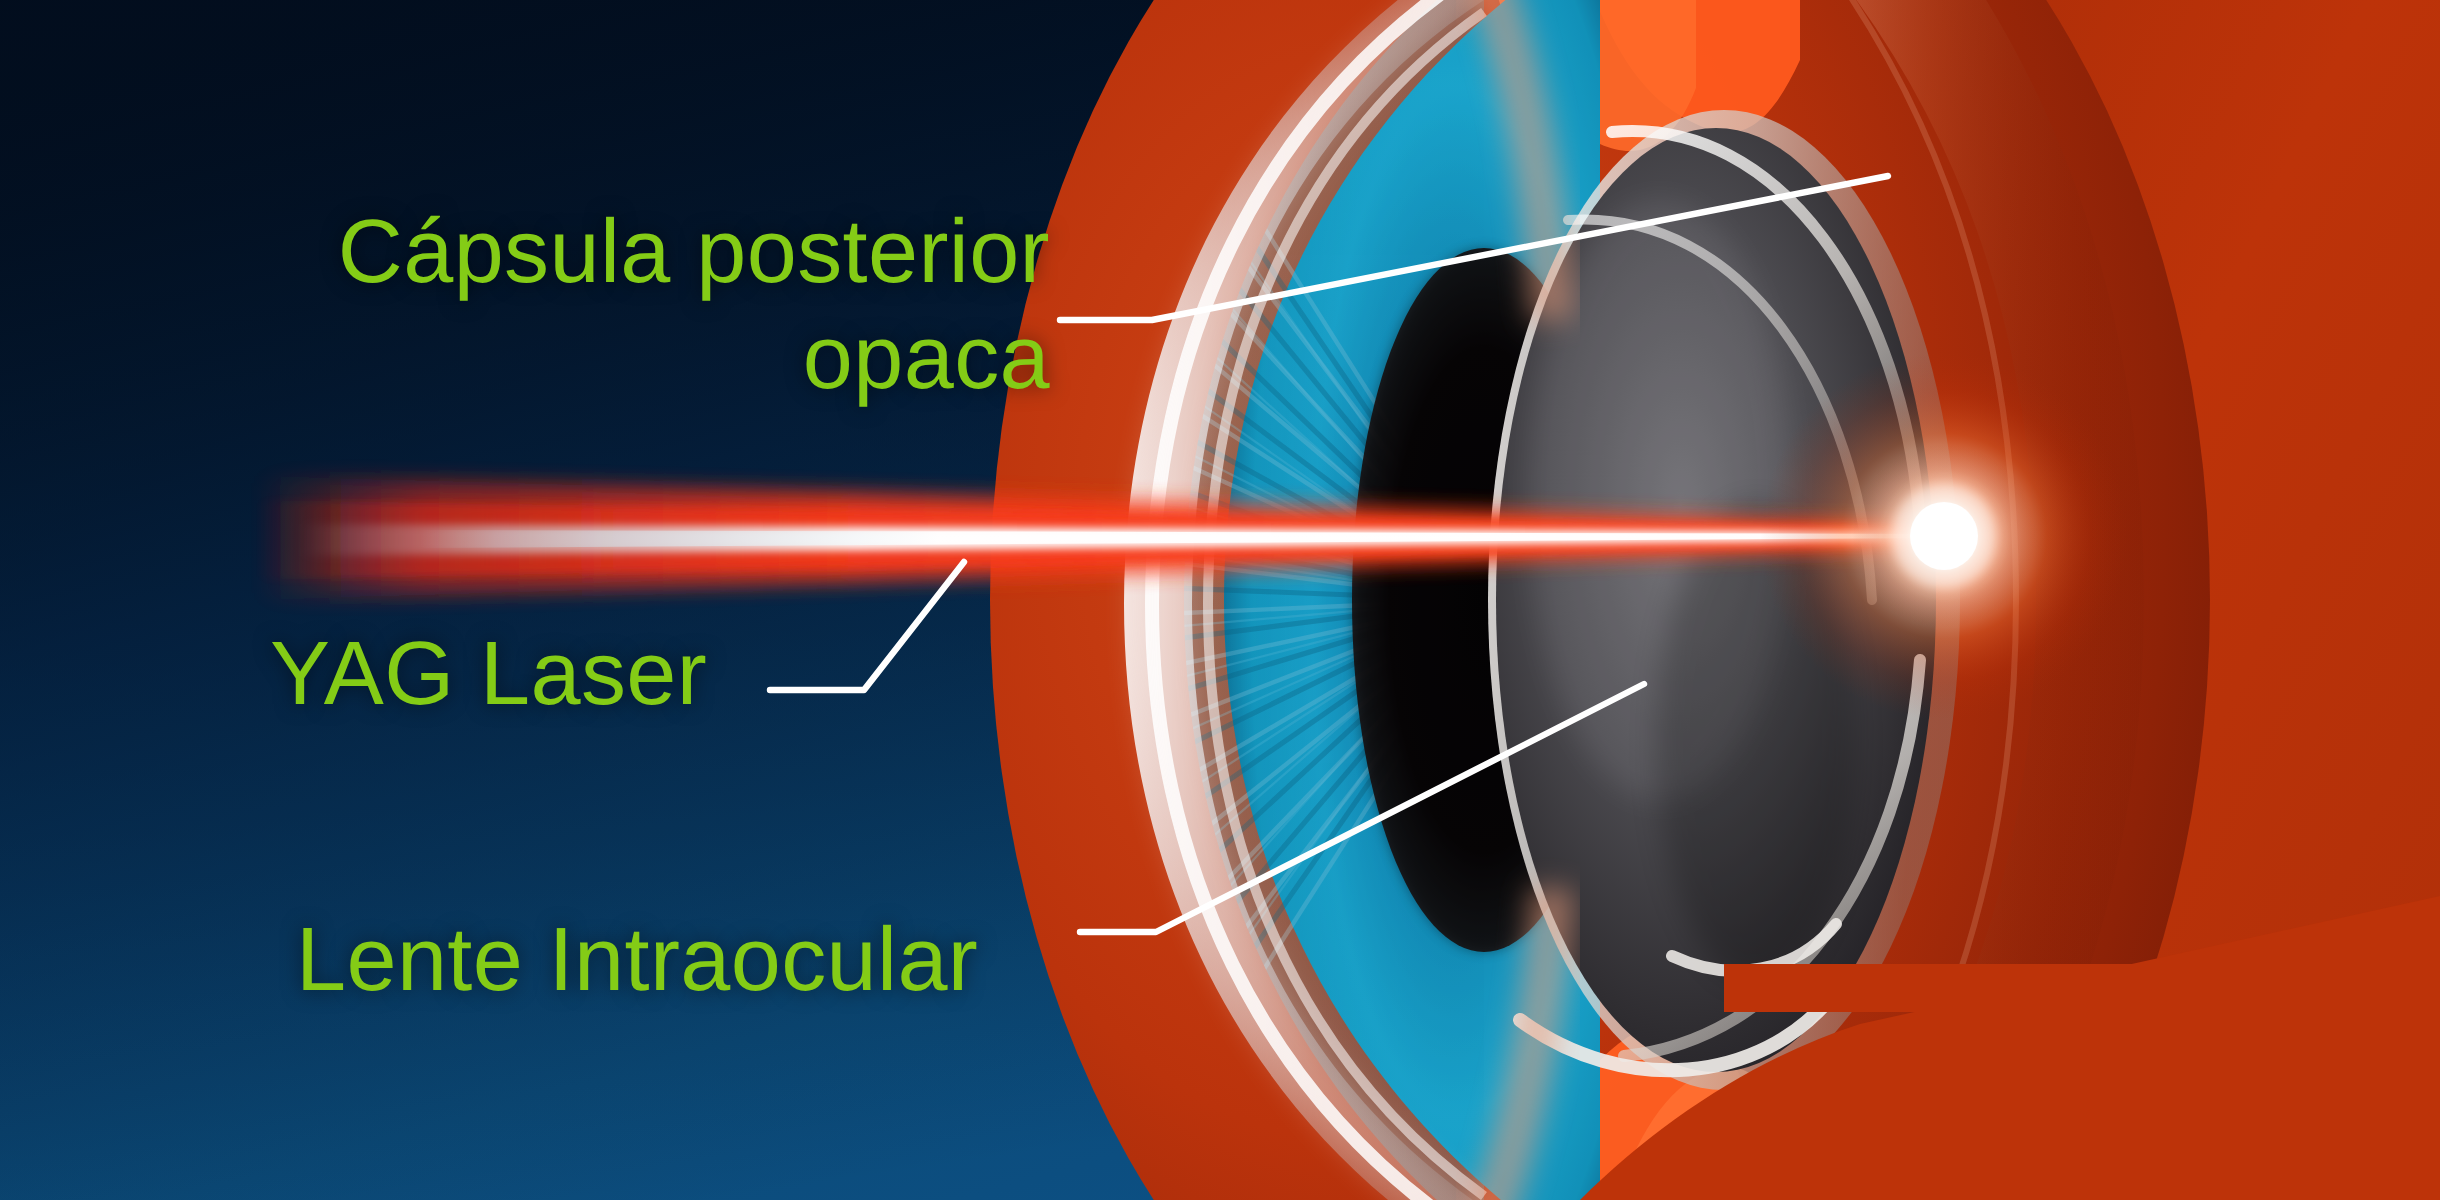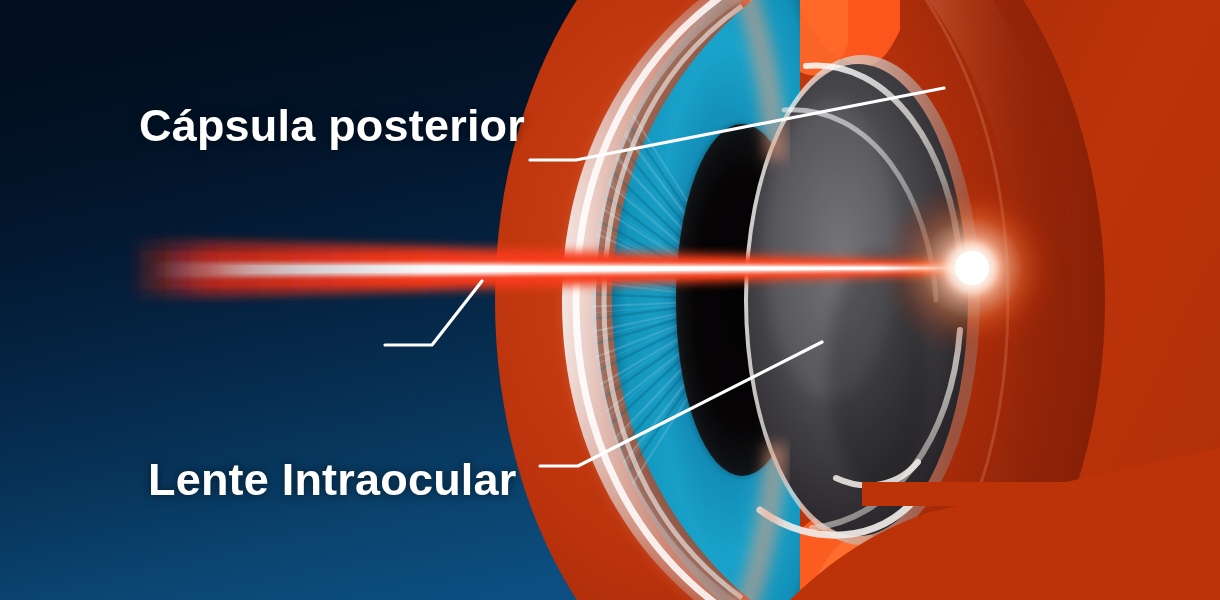--- a/index.html
+++ b/index.html
@@ -6,22 +6,22 @@
   #stage{
     position:relative;
     width:1220px;height:600px;
     overflow:hidden;
     font-family:"Liberation Sans","DejaVu Sans",sans-serif;
     background:#0a2a4d;
   }
   #stage svg.layer{position:absolute;inset:0;width:1220px;height:600px;display:block;}
   .label{
     position:absolute;
-    color:#ffffff;
-    font-weight:700;
+    color:#84cc16;
+    font-weight:400;
     font-size:45px;
     line-height:1.17;
     letter-spacing:.2px;
     white-space:pre;
     text-shadow:0 0 10px rgba(0,0,0,.55);
     pointer-events:none;
   }
   #lbl-capsula{left:135px;top:100px;text-align:right;width:390px;}
   #lbl-yag{left:135px;top:311px;}
   #lbl-iol{left:148px;top:454px;}
@@ -319,18 +319,19 @@
       <path d="M 385 345 L 432 345 L 482 281"></path>
       <path d="M 540 466 L 578 466 L 822 342"></path>
     </g>
   </svg>
 
   <svg class="layer" viewBox="0 0 1220 600">
     <path d="M 1220 448 L 930 512 C 880 528 830 560 790 600 L 1220 600 Z" fill="#bd3309"></path>
     <rect x="862" y="482" width="358" height="24" fill="#bd3309"></rect>
   </svg>
 
-  <div class="label" id="lbl-capsula"><span>Cápsula posterior</span><br></div>
-
+  <div class="label" id="lbl-capsula"><span>Cápsula posterior</span><br><span>opaca</span></div>
+
+  <div class="label" id="lbl-yag">YAG Laser</div>
 
   <div class="label" id="lbl-iol">Lente Intraocular</div>
 
 </div>
 
 </body></html>

